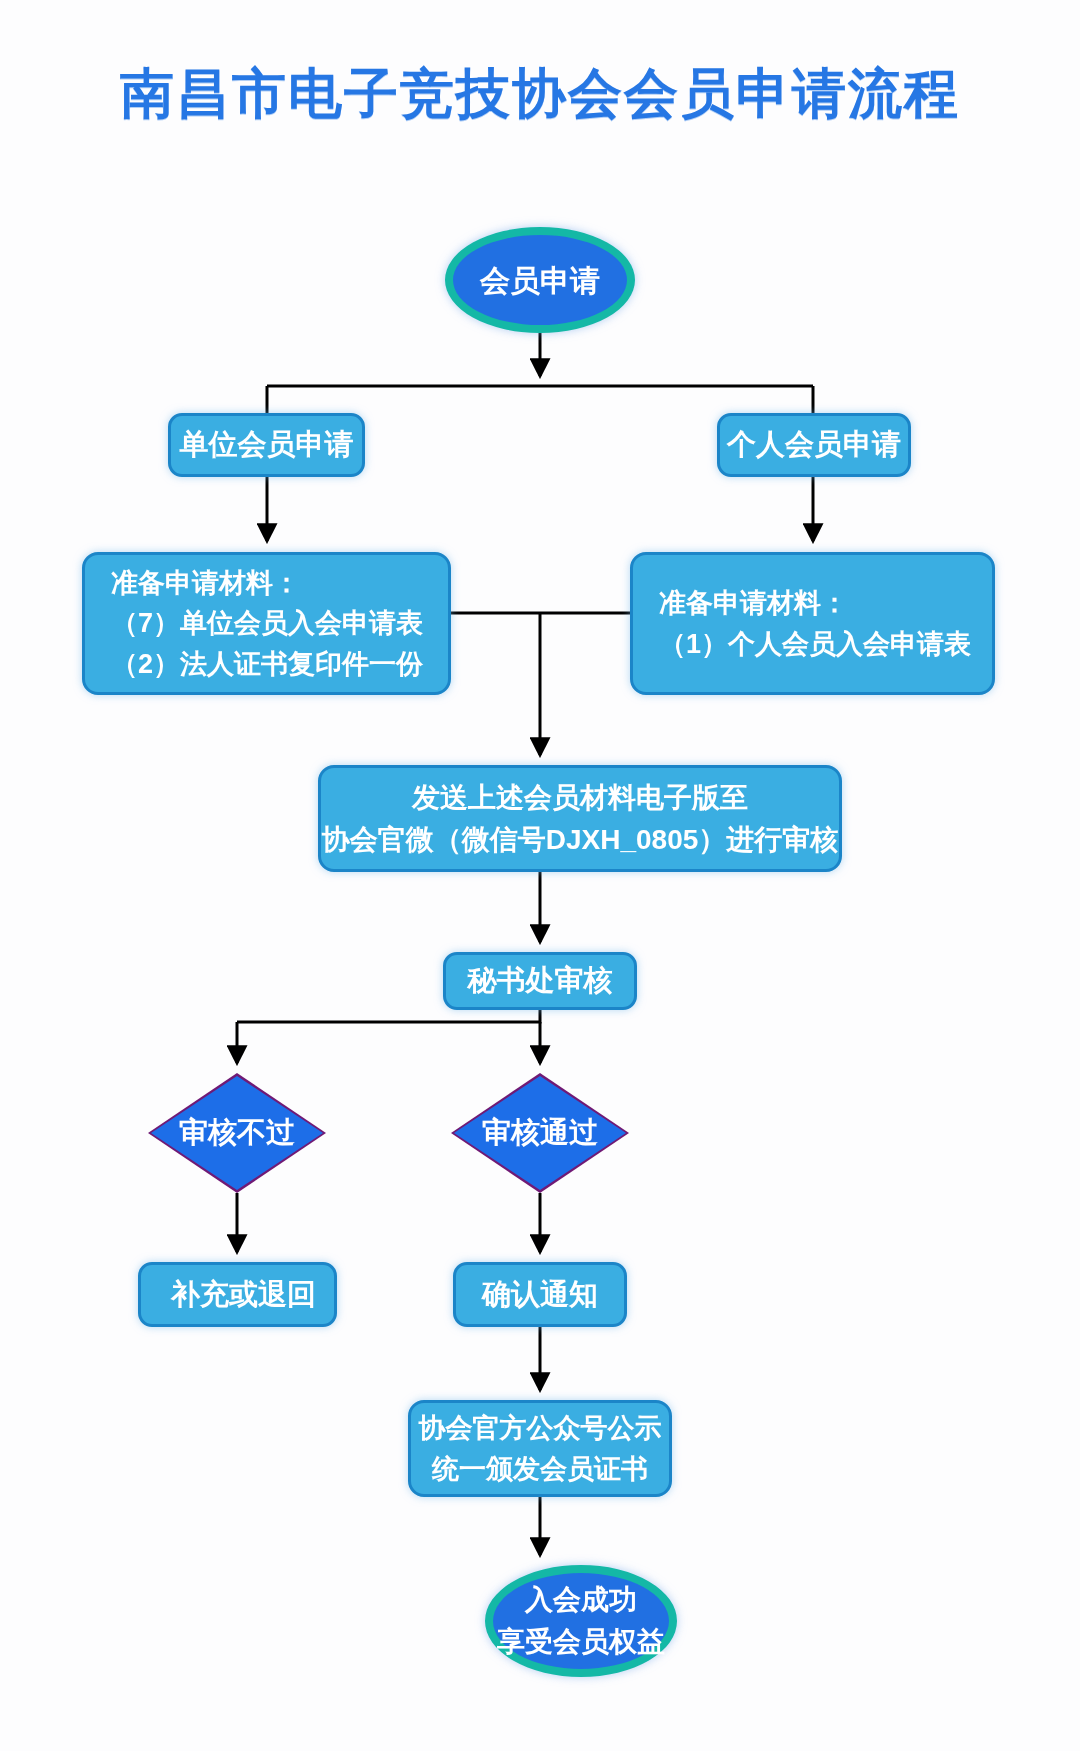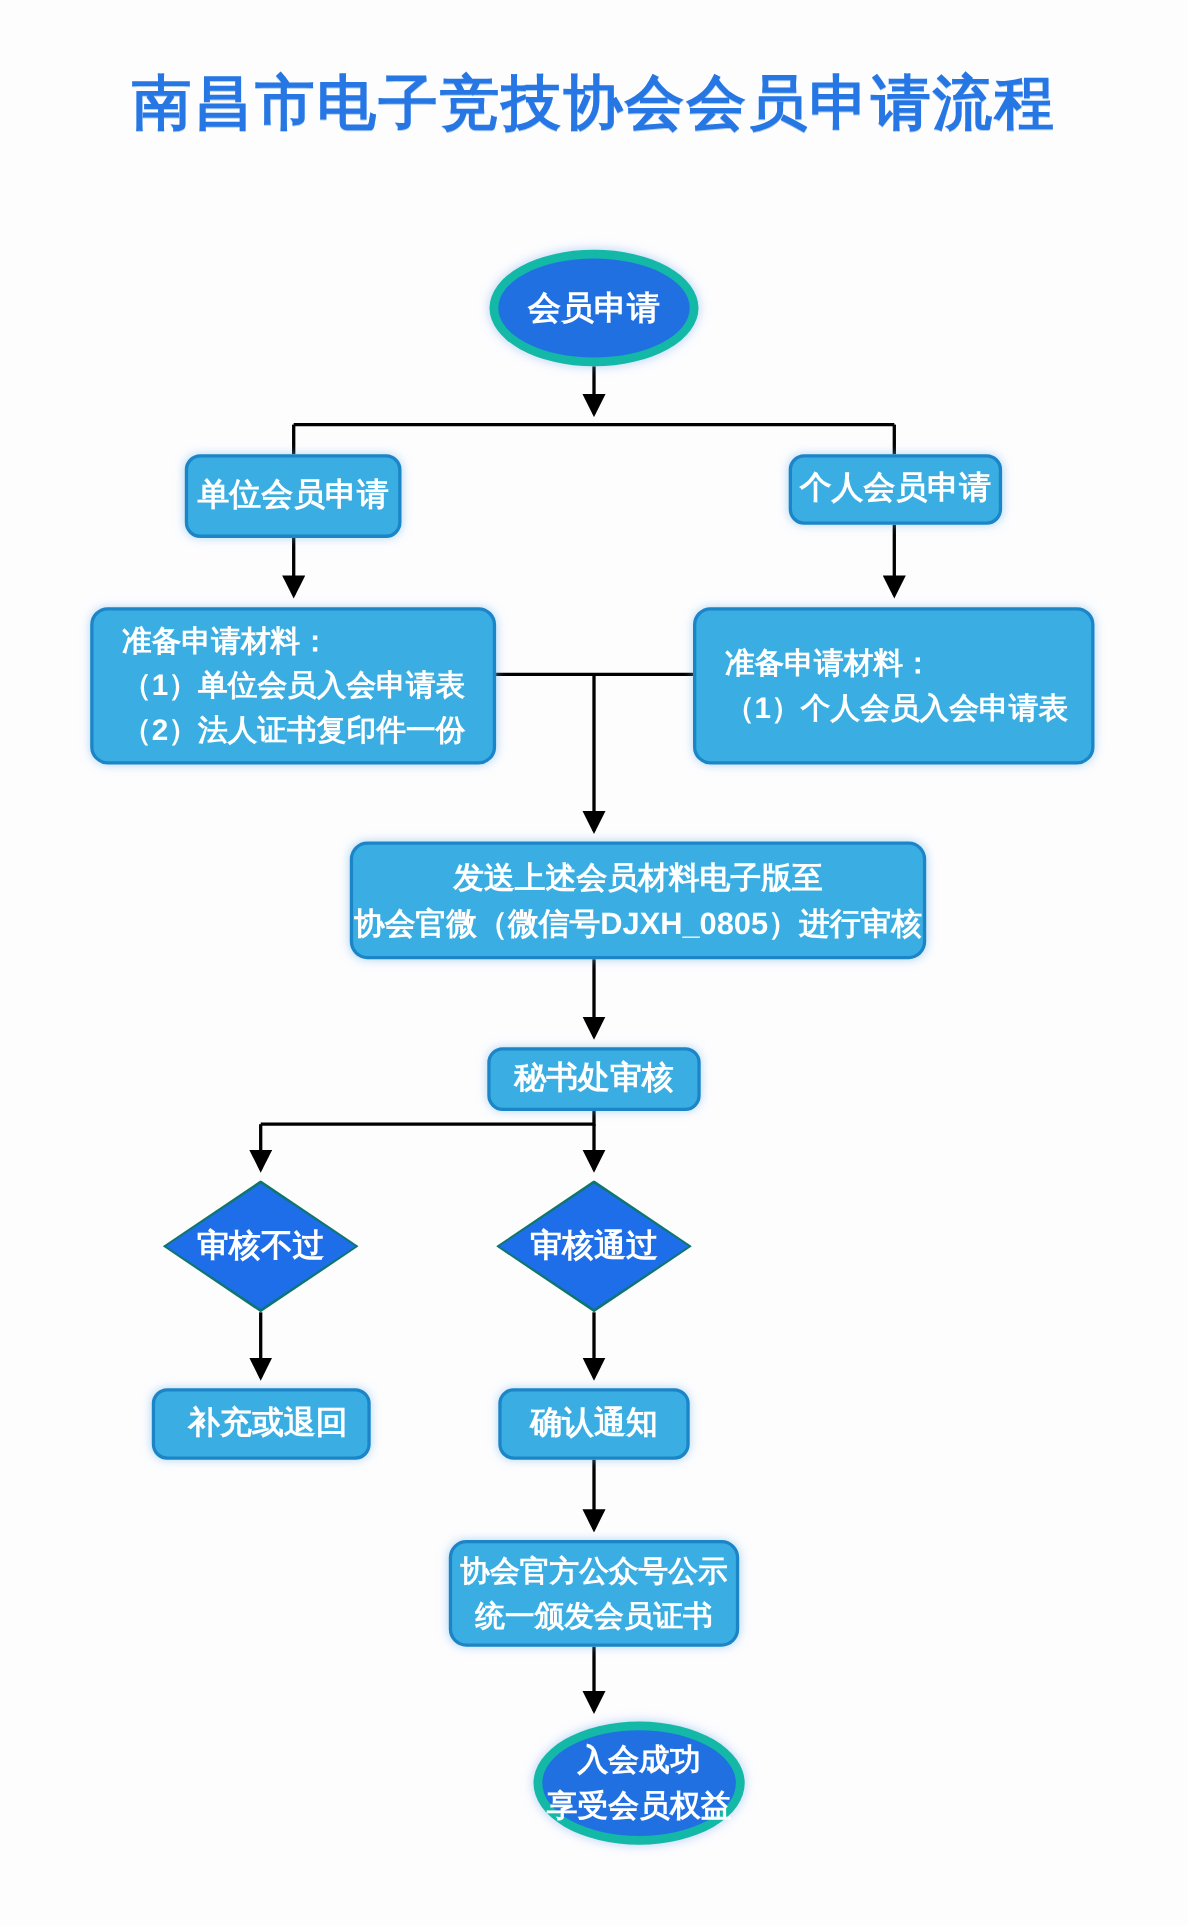--- a/index.html
+++ b/index.html
@@ -37,21 +37,21 @@
     background:#3AAEE2;
     border:3px solid #1B85C8;
     border-radius:14px;
     box-shadow:0 0 9px rgba(120,185,235,.55);
   }
   .process.big{border-radius:16px;}
   .left-align{align-items:flex-start;text-align:left;}
   .line{display:block;line-height:1.5;}
   .diamond-outer{
     position:absolute;
-    background:#0f766e;
+    background:#701a75;
     clip-path:polygon(50% 0,100% 50%,50% 100%,0 50%);
     filter:drop-shadow(0 0 6px rgba(120,170,235,.6));
     font-family:Liberation Serif, serif;
   }
   .diamond-inner{
     position:absolute;inset:3px;
     background:#1D6EE8;
     clip-path:polygon(50% 0,100% 50%,50% 100%,0 50%);
   }
   .diamond-label{
@@ -93,30 +93,30 @@
     <path d="M237,1193 L237,1252" stroke="#000" stroke-width="3" fill="none" marker-end="url(#arrow)"></path>
     <path d="M540,1193 L540,1252" stroke="#000" stroke-width="3" fill="none" marker-end="url(#arrow)"></path>
     <path d="M540,1327 L540,1390" stroke="#000" stroke-width="3" fill="none" marker-end="url(#arrow)"></path>
     <path d="M540,1497 L540,1555" stroke="#000" stroke-width="3" fill="none" marker-end="url(#arrow)"></path>
   </svg>
 
   <div class="node terminal fs30" style="left:445px;top:227px;width:190px;height:106px;">
     <span class="line">会员申请</span>
   </div>
 
-  <div class="node process fs29" style="left:168px;top:413px;width:197px;height:76px;">
+  <div class="node process fs29" style="left:168px;top:413px;width:197px;height:64px;">
     <span class="line">单位会员申请</span>
   </div>
   <div class="node process fs29" style="left:717px;top:413px;width:194px;height:64px;">
     <span class="line">个人会员申请</span>
   </div>
 
   <div class="node process big left-align fs27" style="left:82px;top:552px;width:369px;height:143px;padding-left:26px;">
     <span class="line">准备申请材料：</span>
-    <span class="line">（1）单位会员入会申请表</span>
+    <span class="line">（7）单位会员入会申请表</span>
     <span class="line">（2）法人证书复印件一份</span>
   </div>
   <div class="node process big left-align fs27" style="left:630px;top:552px;width:365px;height:143px;padding-left:26px;">
     <span class="line">准备申请材料：</span>
     <span class="line">（1）个人会员入会申请表</span>
   </div>
 
   <div class="node process big fs28" style="left:278px;top:765px;width:524px;height:107px;">
     <span class="line">发送上述会员材料电子版至</span>
     <span class="line">协会官微（微信号DJXH_0805）进行审核</span>

